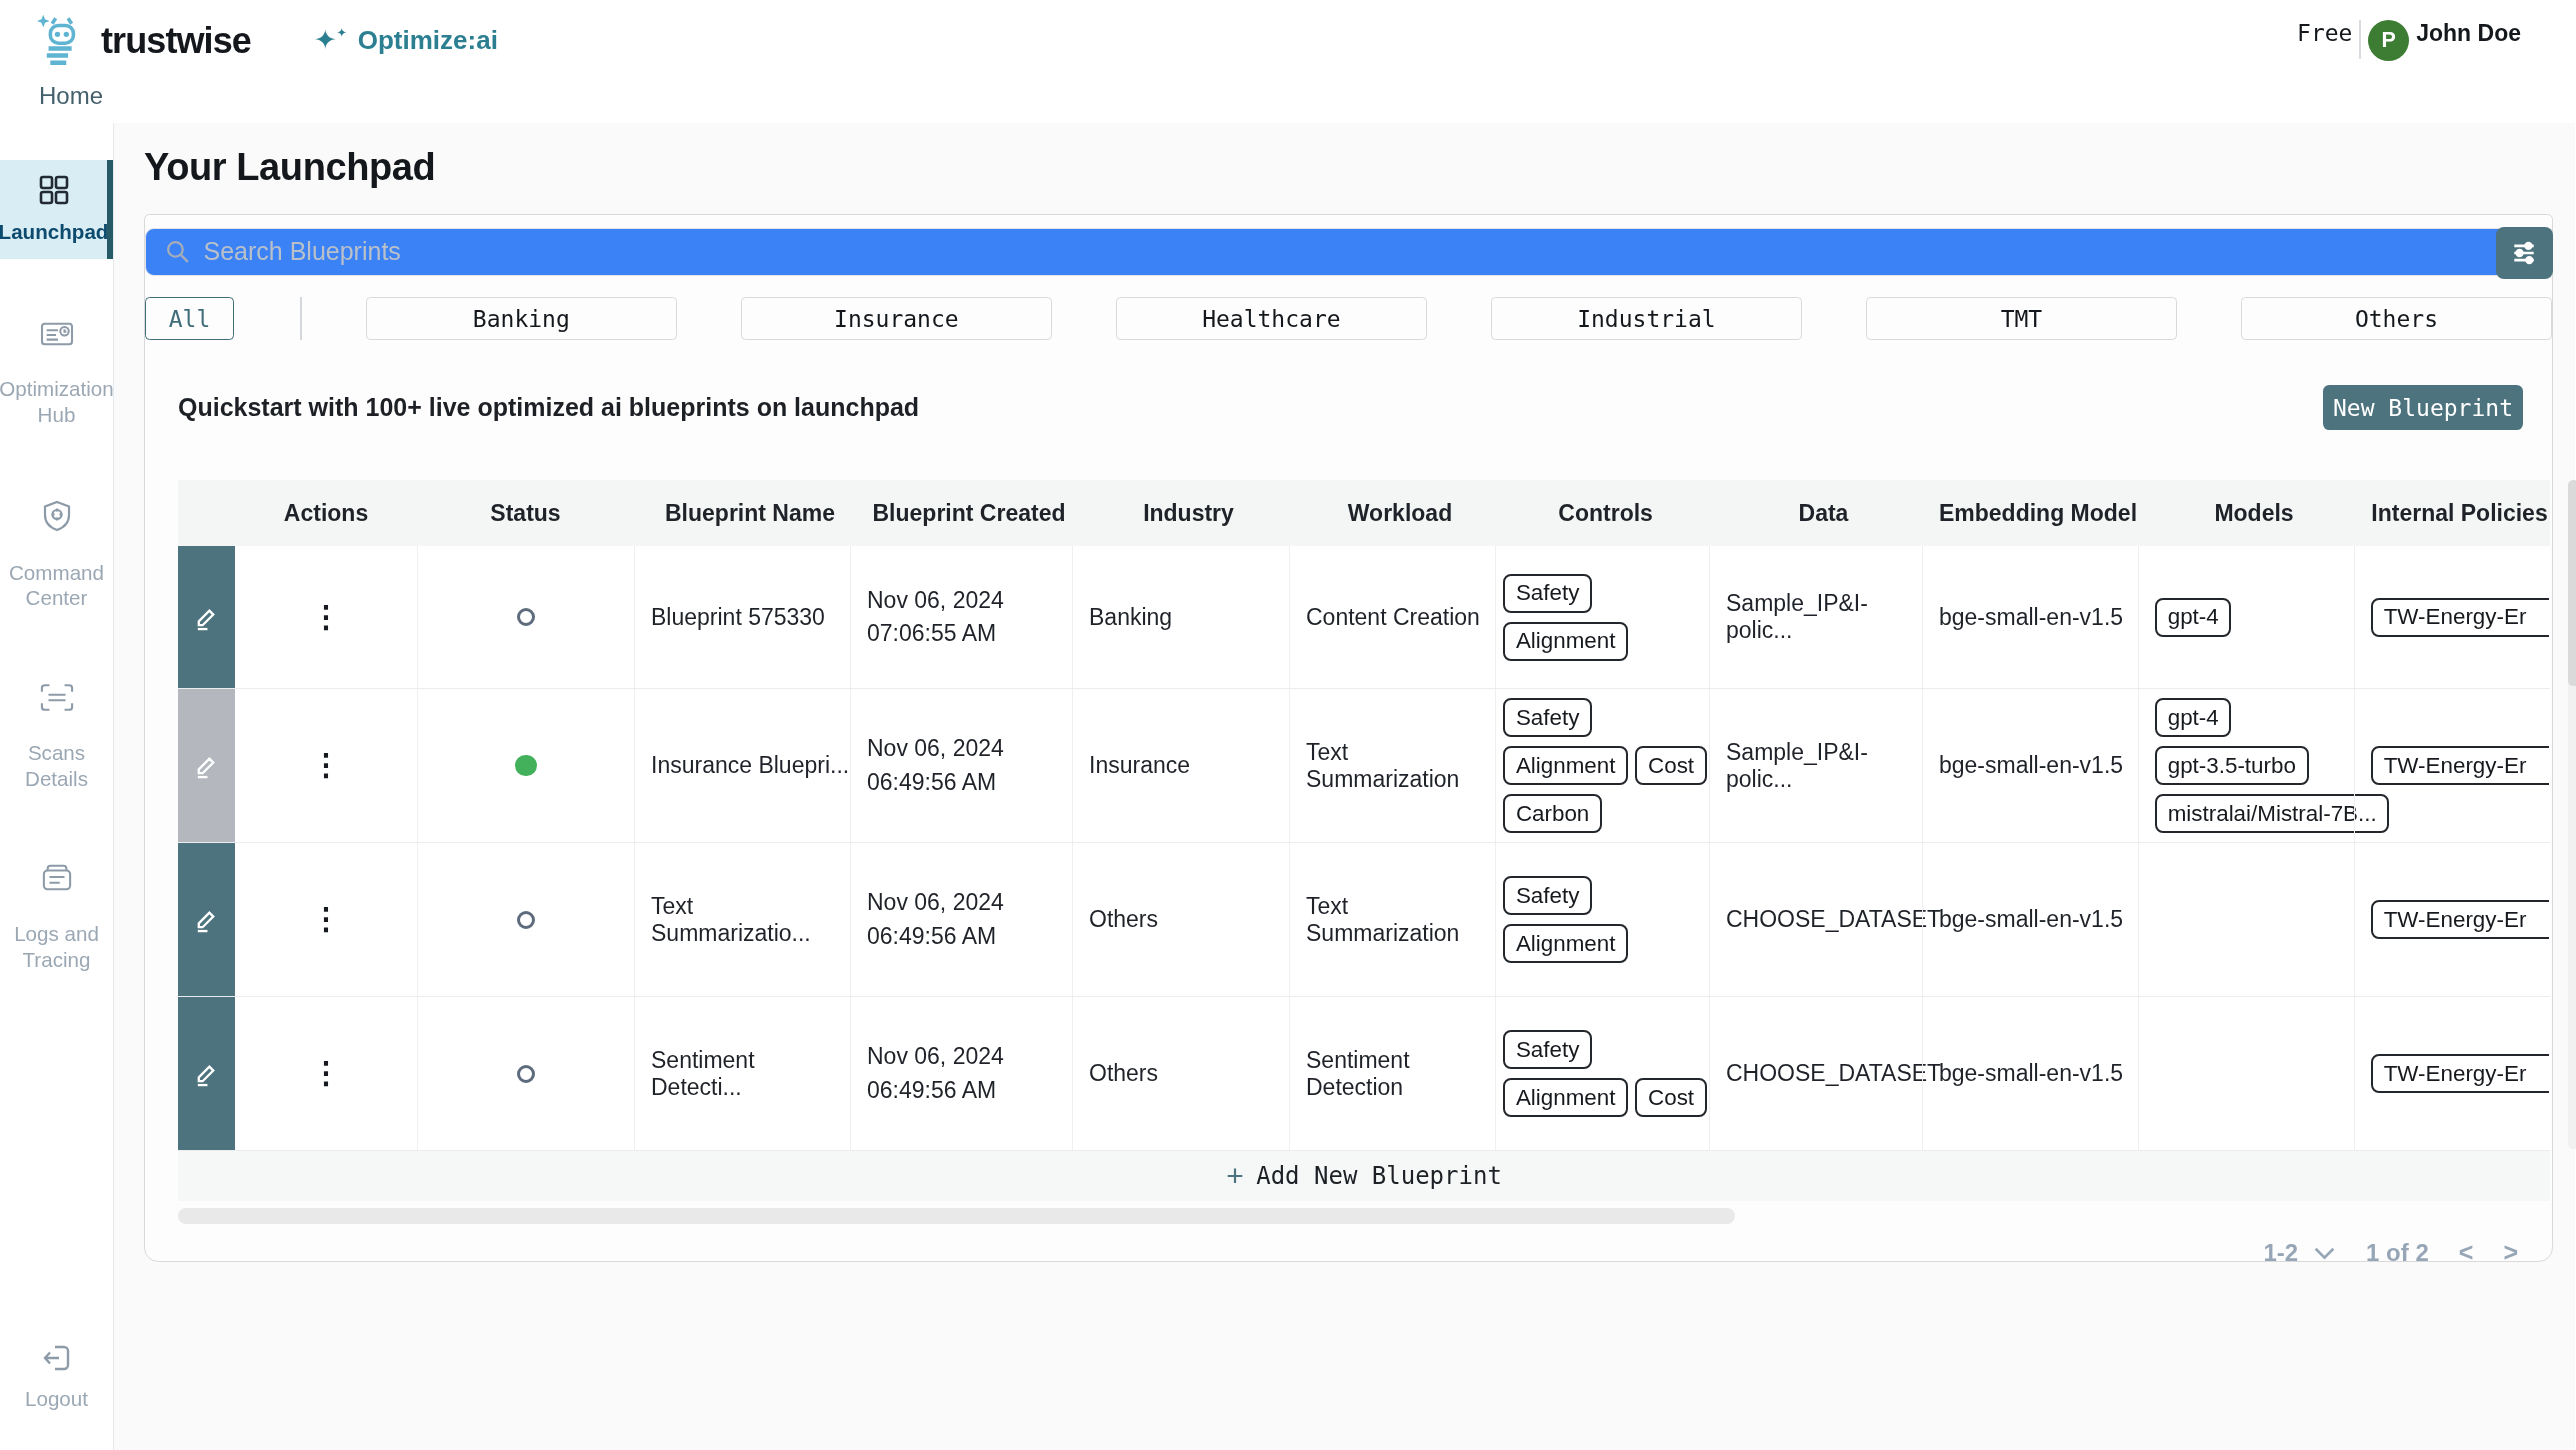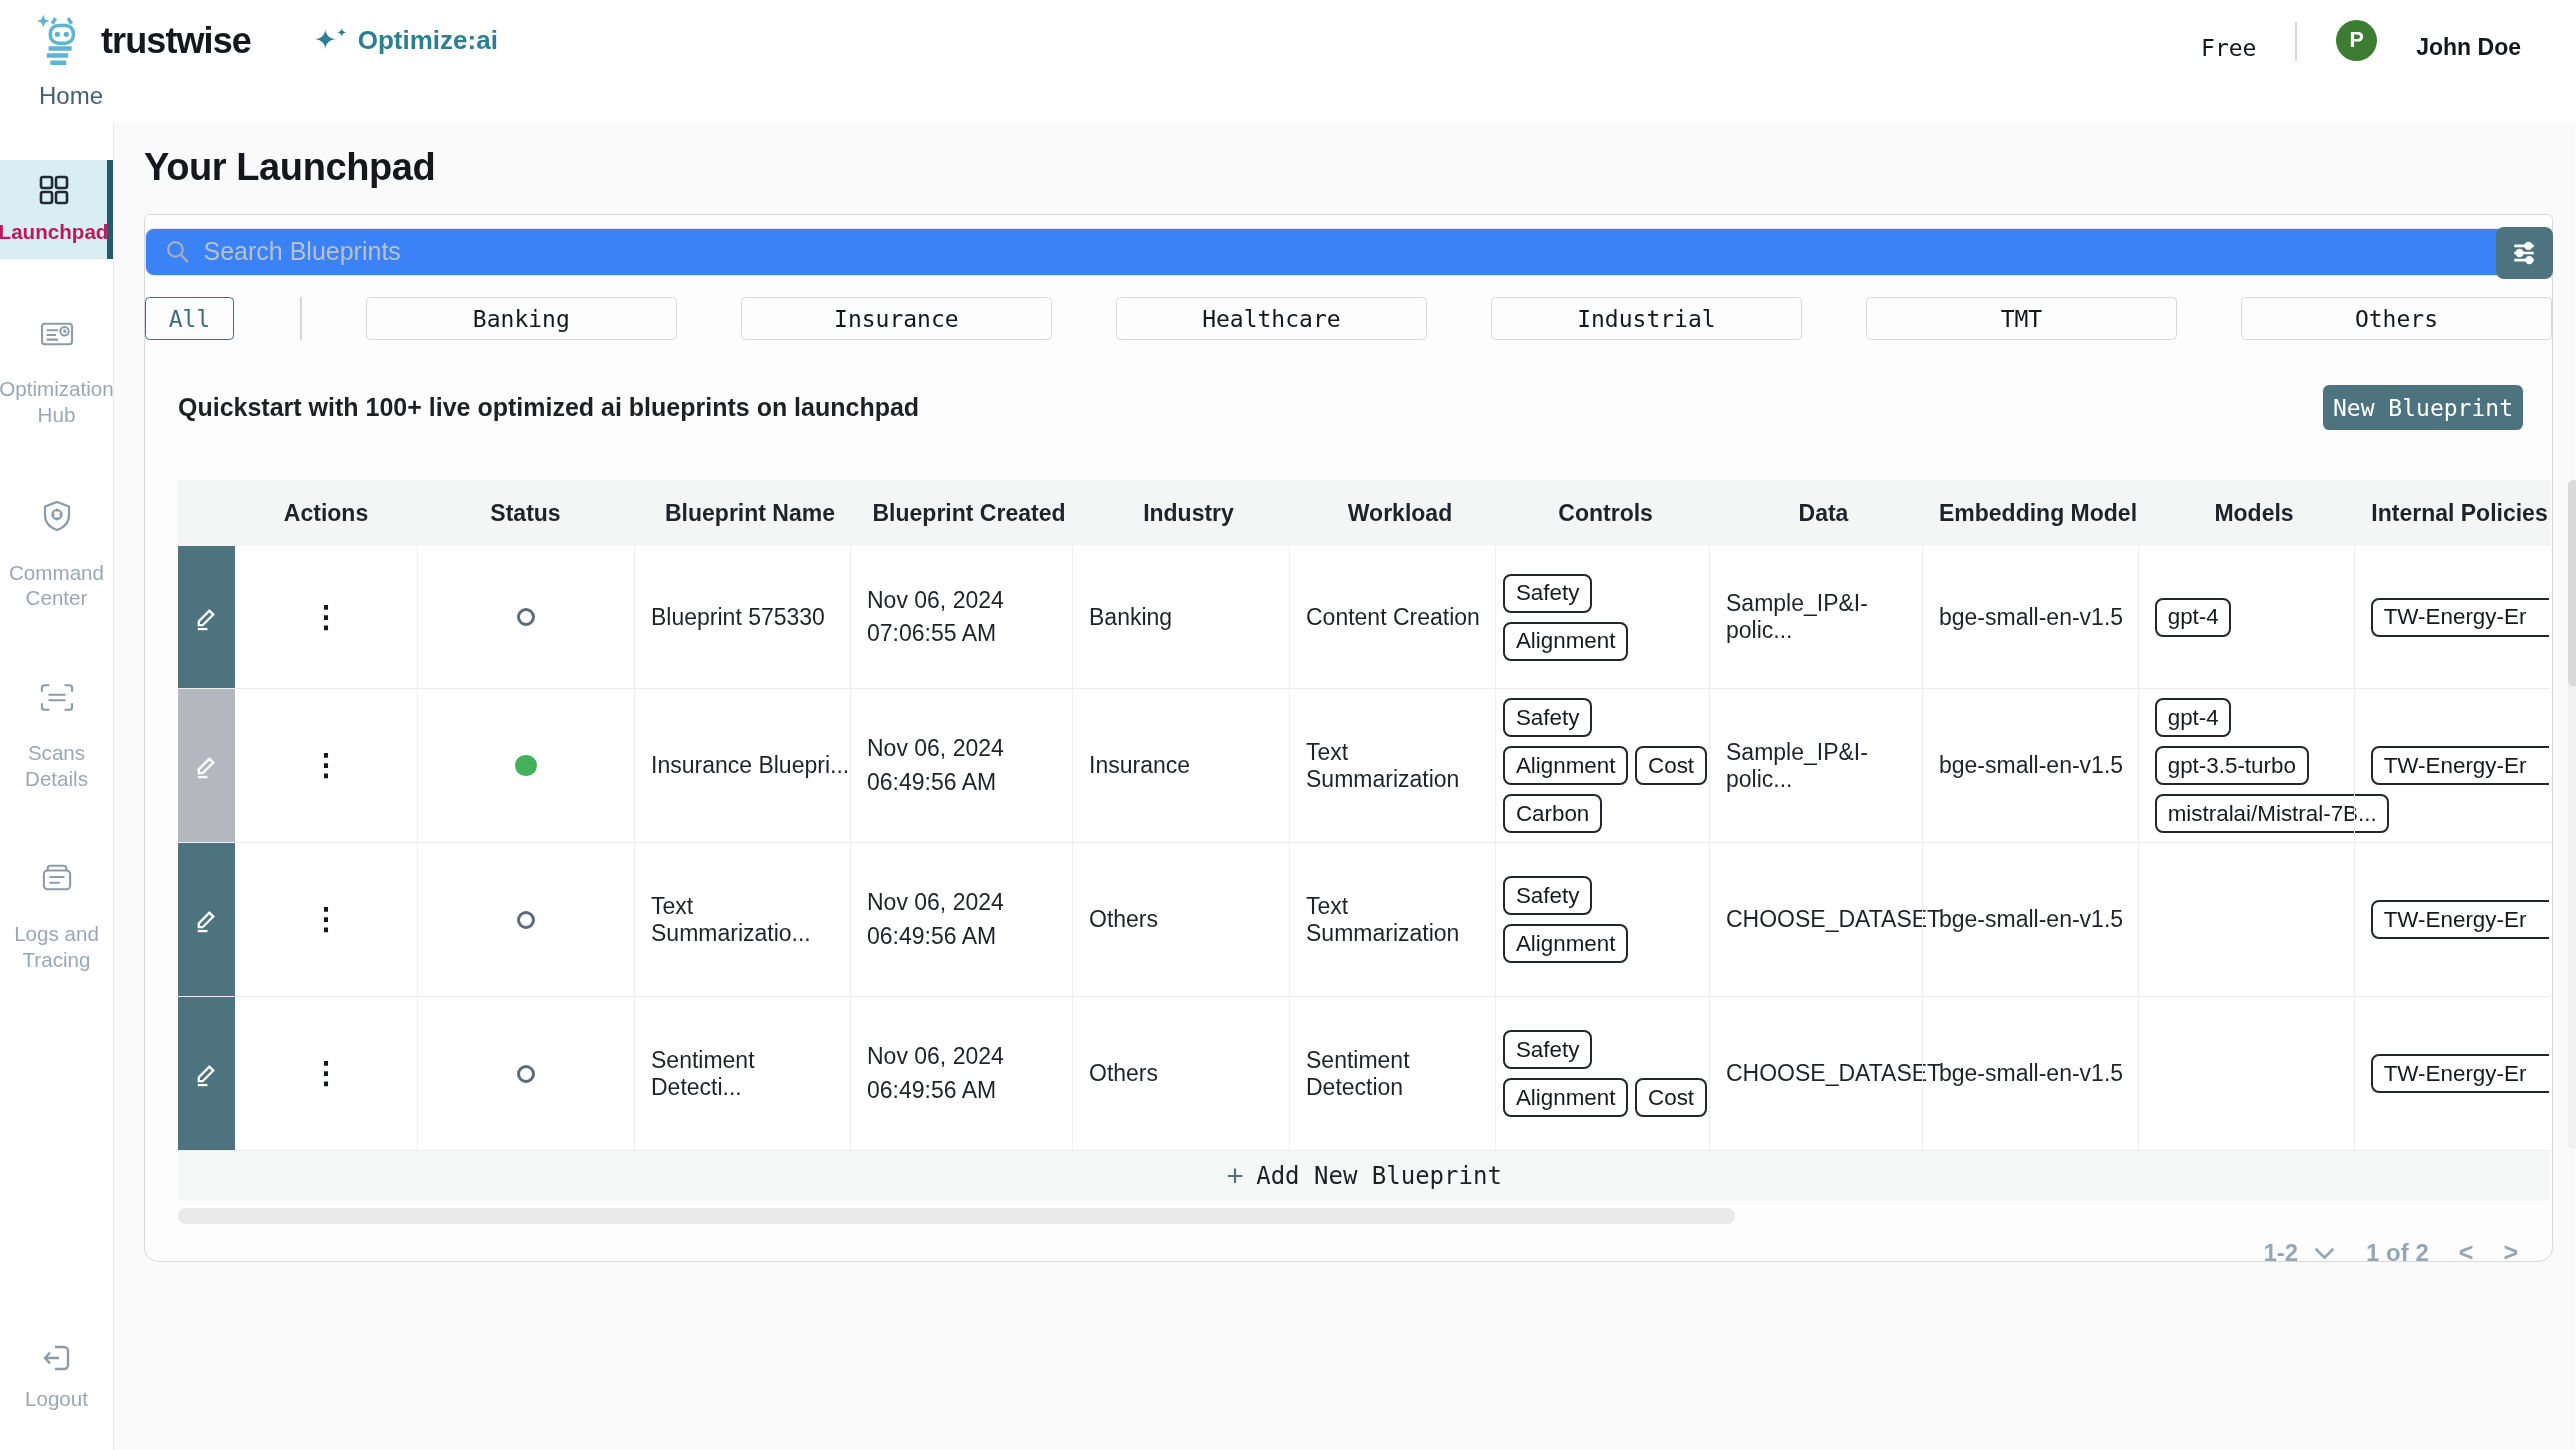--- a/index.html
+++ b/index.html
@@ -9,32 +9,32 @@
 
   
   .topbar { position:absolute; top:0; left:0; width:100%; height:81px; background:#fff; display:flex; align-items:center; }
   .brand { display:flex; align-items:center; margin-left:36px; gap:15px; }
   .owl { position:relative; width:50px; height:55px; }
   .brand-word { font-size:36px; font-weight:800; letter-spacing:-0.9px; color:#14181c; }
   .product { display:flex; align-items:center; gap:10.7px; margin-left:63px; }
   .spark { color:#2b7f91; font-size:27px; line-height:1; }
   .spark small { font-size:12.5px; vertical-align:top; }
   .product-name { font-size:26px; font-weight:700; color:#2b7f91; }
-  .top-right { margin-left:auto; display:flex; align-items:flex-end; gap:39px; margin-right:55px; }
+  .top-right { margin-left:auto; display:flex; align-items:flex-start; gap:7px; margin-right:55px; }
   .plan { font-family:"DejaVu Sans Mono", monospace; font-size:23px; color:#14181c; }
   .vdiv { width:1.8px; height:39px; background:#d8dce0; }
   .avatar { width:41px; height:41px; border-radius:50%; background:#3c7d33; color:#fff; display:flex; align-items:center; justify-content:center; font-size:21.5px; font-weight:700; }
   .username { font-size:23px; font-weight:700; color:#14181c; }
   .home-link { position:absolute; top:82px; left:39px; font-size:24px; color:#44606c; cursor:pointer; }
 
   
   .sidebar { position:absolute; top:123px; left:0; width:114px; height:1328px; background:#fff; border-right:1.8px solid #e7eaed; }
   .side-item { display:flex; flex-direction:column; align-items:center; text-align:center; gap:7.2px; padding:12.5px 3.6px; color:#9ba8b4; font-size:20.6px; line-height:1.25; cursor:pointer; }
   .side-item svg { stroke:#8d9aa8; }
-  .side-item.active { background:#d9edf4; border-right:6.3px solid #265a66; color:#be185d; font-weight:700; padding:14.3px 3.6px; }
+  .side-item.active { background:#d9edf4; border-right:6.3px solid #265a66; color:#0c4a6e; font-weight:700; padding:14.3px 3.6px; }
   .side-item.active svg { stroke:#222b33; }
   .si-gap1 { margin-top:37px; } .si-gap { margin-top:47px;gap:22px; }
   .logout { position:absolute; bottom:27px; left:0; width:100%; }
 
   
   .main { position:absolute; top:123px; left:114px; width:2461px; height:1328px; background:#fafafa; padding:0 21.5px 0 30px; }
   .page-title { margin-top:23px; font-size:38px; font-weight:700; color:#14181c; letter-spacing:-0.4px; }
 
   .panel { margin-top:25px; width:2409px; background:#fdfdfd; border:1.8px solid #d9d9d9; border-radius:5.4px 5.4px 14.3px 14.3px; height:1048px; position:relative; }
 

